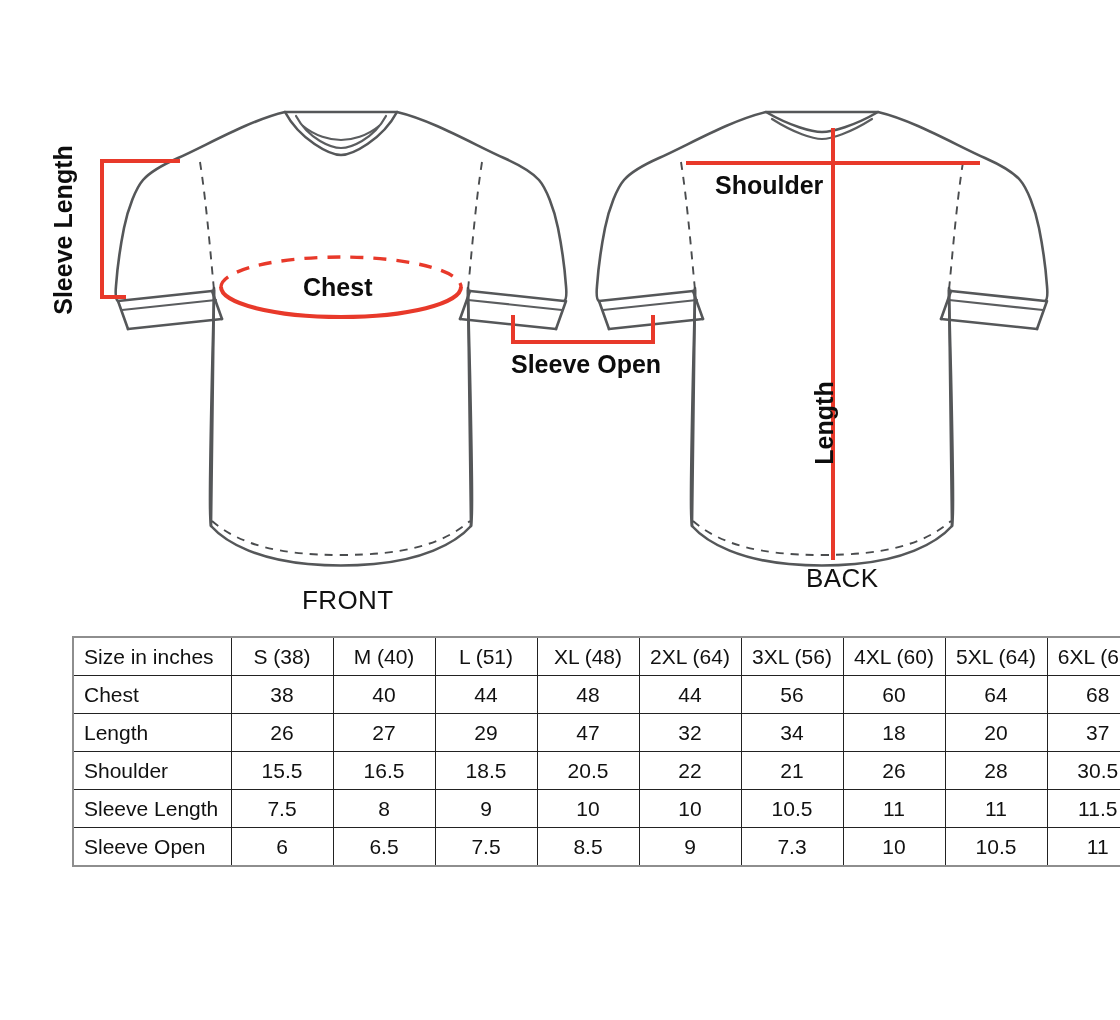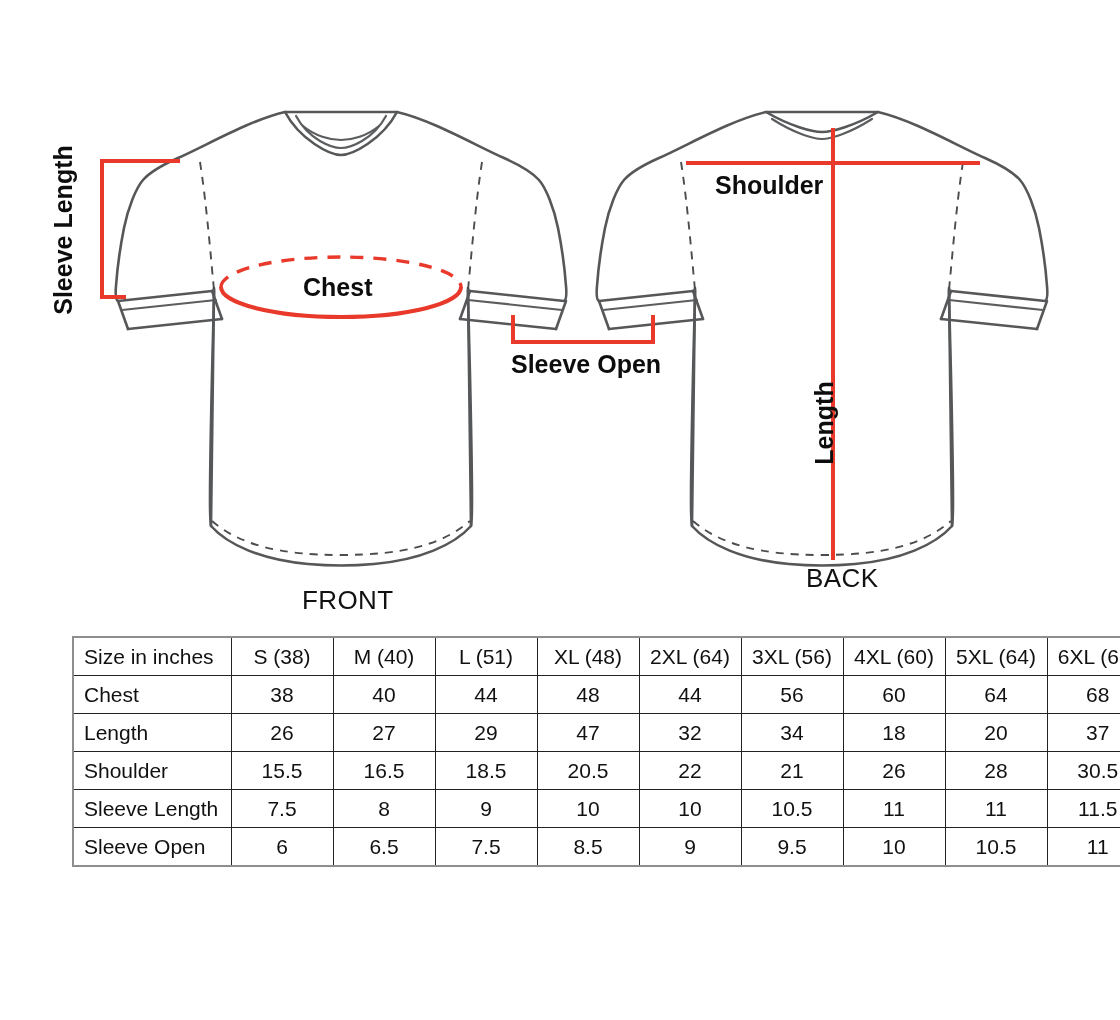--- a/index.html
+++ b/index.html
@@ -412,21 +412,21 @@
             <td>11</td>
             <td>11.5</td>
           </tr>
           <tr>
             <td class="rowhead">Sleeve Open</td>
             <td>6</td>
             <td>6.5</td>
             <td>7.5</td>
             <td>8.5</td>
             <td>9</td>
-            <td>9.5</td>
+            <td>7.3</td>
             <td>10</td>
             <td>10.5</td>
             <td>11</td>
           </tr>
         </tbody>
     </table>
   </div>
 
 </div>
 

